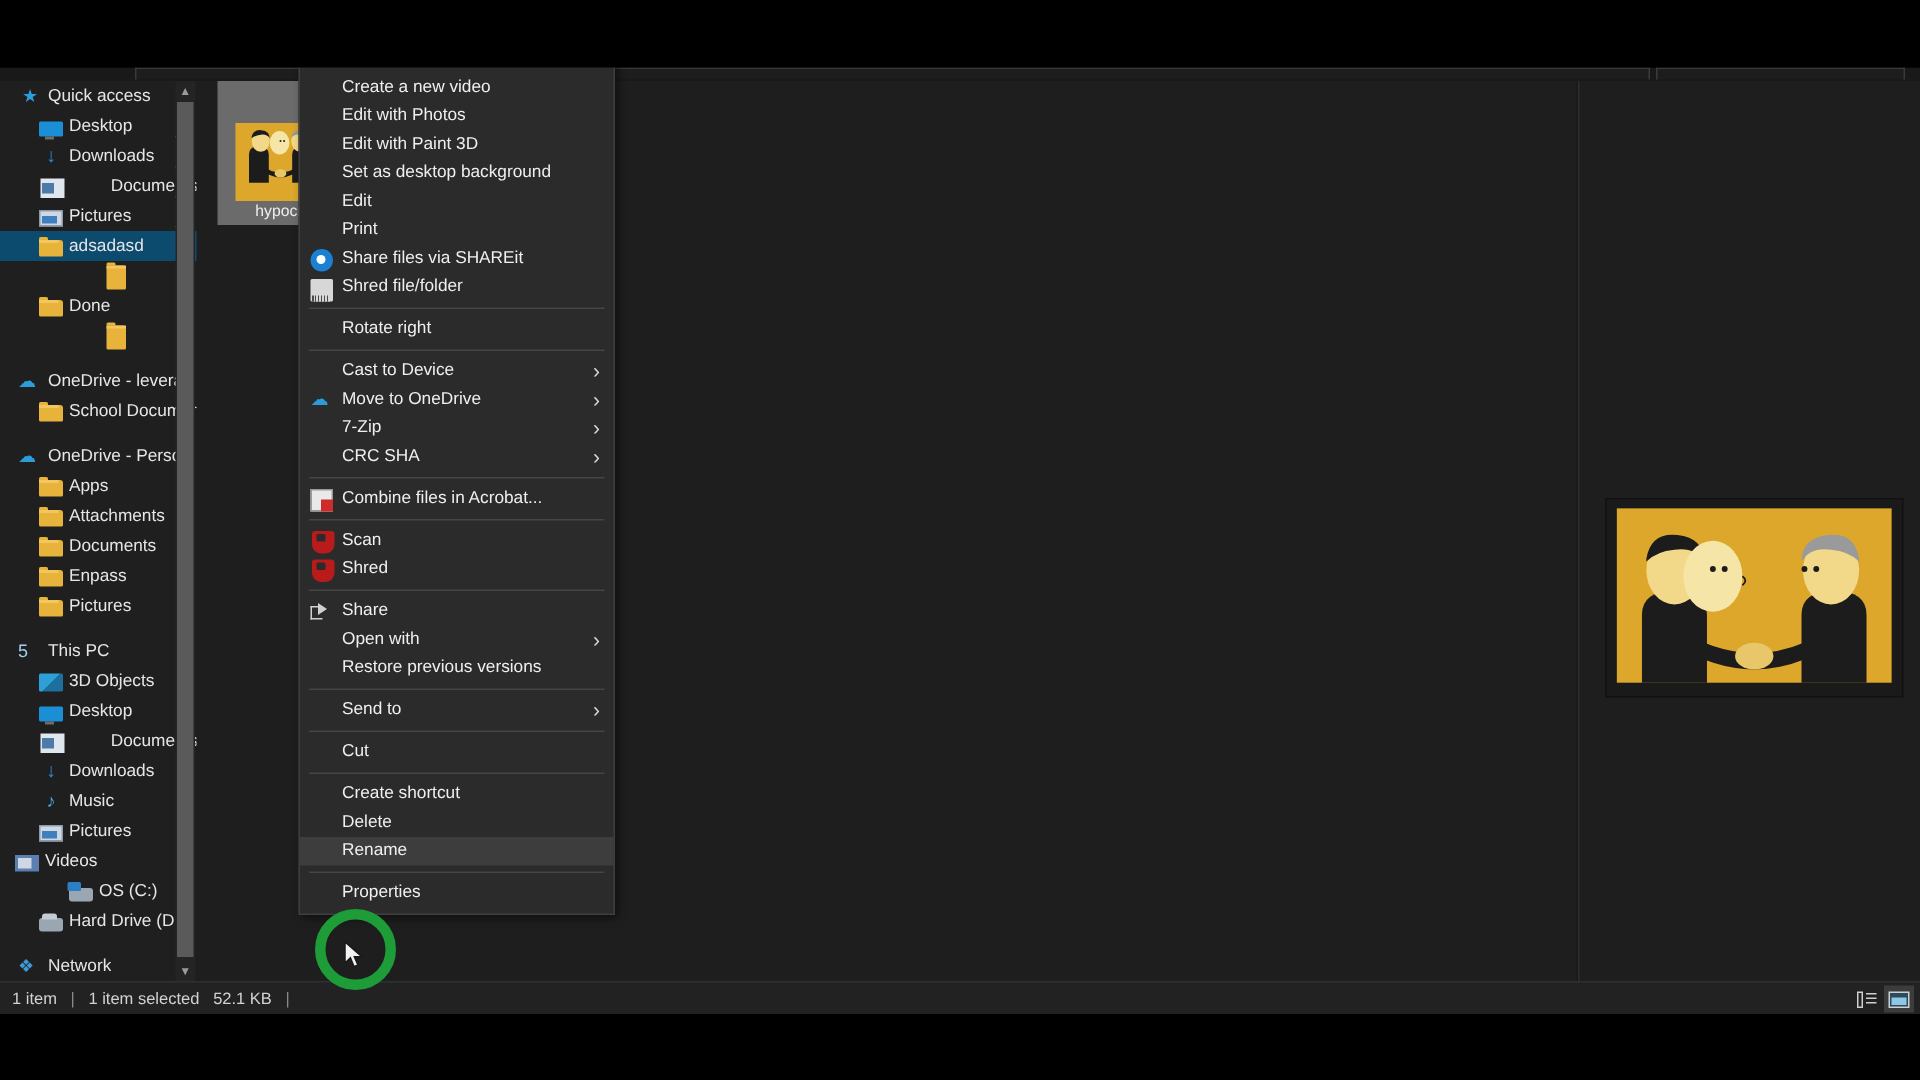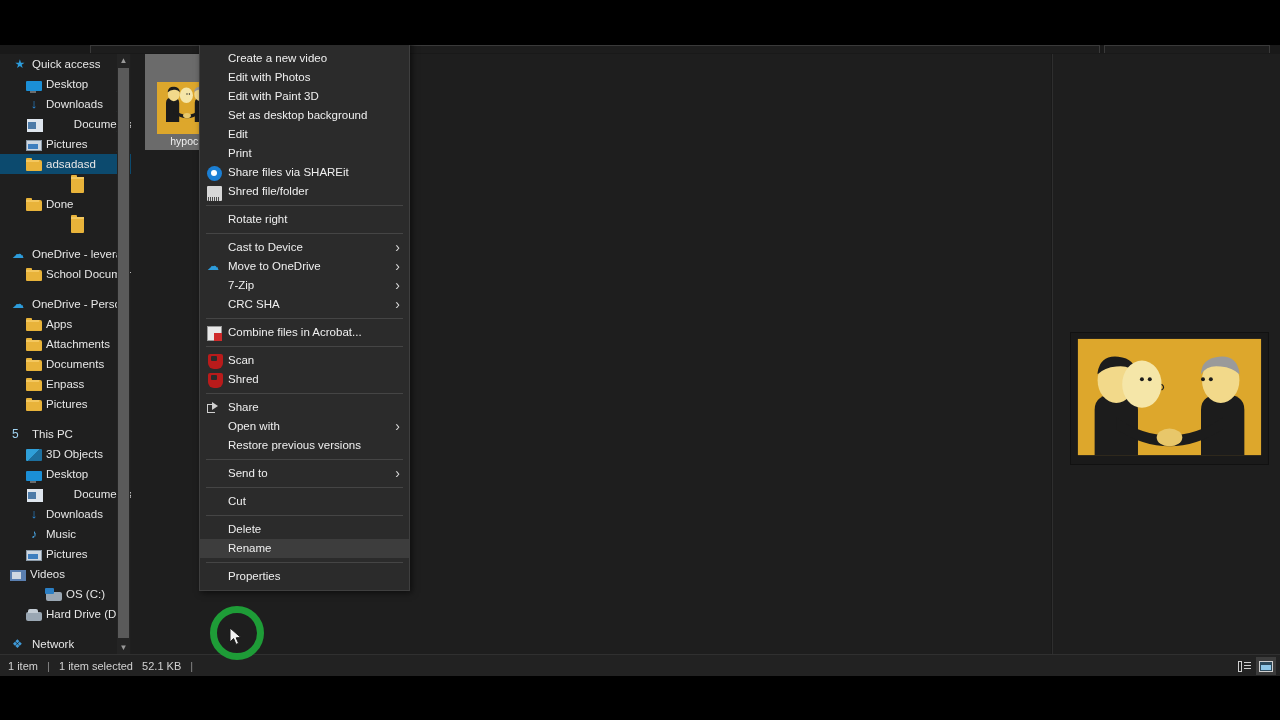--- a/index.html
+++ b/index.html
@@ -371,20 +371,21 @@
       <div class="mi"><span class="mi-ico mico-shield"></span><span>Shred</span></div>
       <div class="msep"></div>
       <div class="mi"><span class="mi-ico mico-share"></span><span>Share</span></div>
       <div class="mi"><span>Open with</span><span class="chev" style="font-size: 14px;">›</span></div>
       <div class="mi"><span>Restore previous versions</span></div>
       <div class="msep"></div>
       <div class="mi"><span>Send to</span><span class="chev" style="font-size: 14px;">›</span></div>
       <div class="msep"></div>
       <div class="mi"><span>Cut</span></div>
       <div class="msep"></div>
+      <div class="mi"><span>Create shortcut</span></div>
       <div class="mi"><span>Delete</span></div>
       <div class="mi hl"><span>Rename</span></div>
       <div class="msep"></div>
       <div class="mi"><span>Properties</span></div>
     </div>
 
   <div id="annot-circle" style="border-color: rgb(30, 156, 55);"></div>
   <svg id="cursor" width="14" height="20" viewBox="0 0 14 20">
     <path d="M1 1 L1 15 L4.6 11.6 L7 17.4 L9.6 16.3 L7.2 10.8 L12 10.6 Z" fill="#f2f2f2" stroke="#1a1a1a" stroke-width="1"></path>
   </svg>

